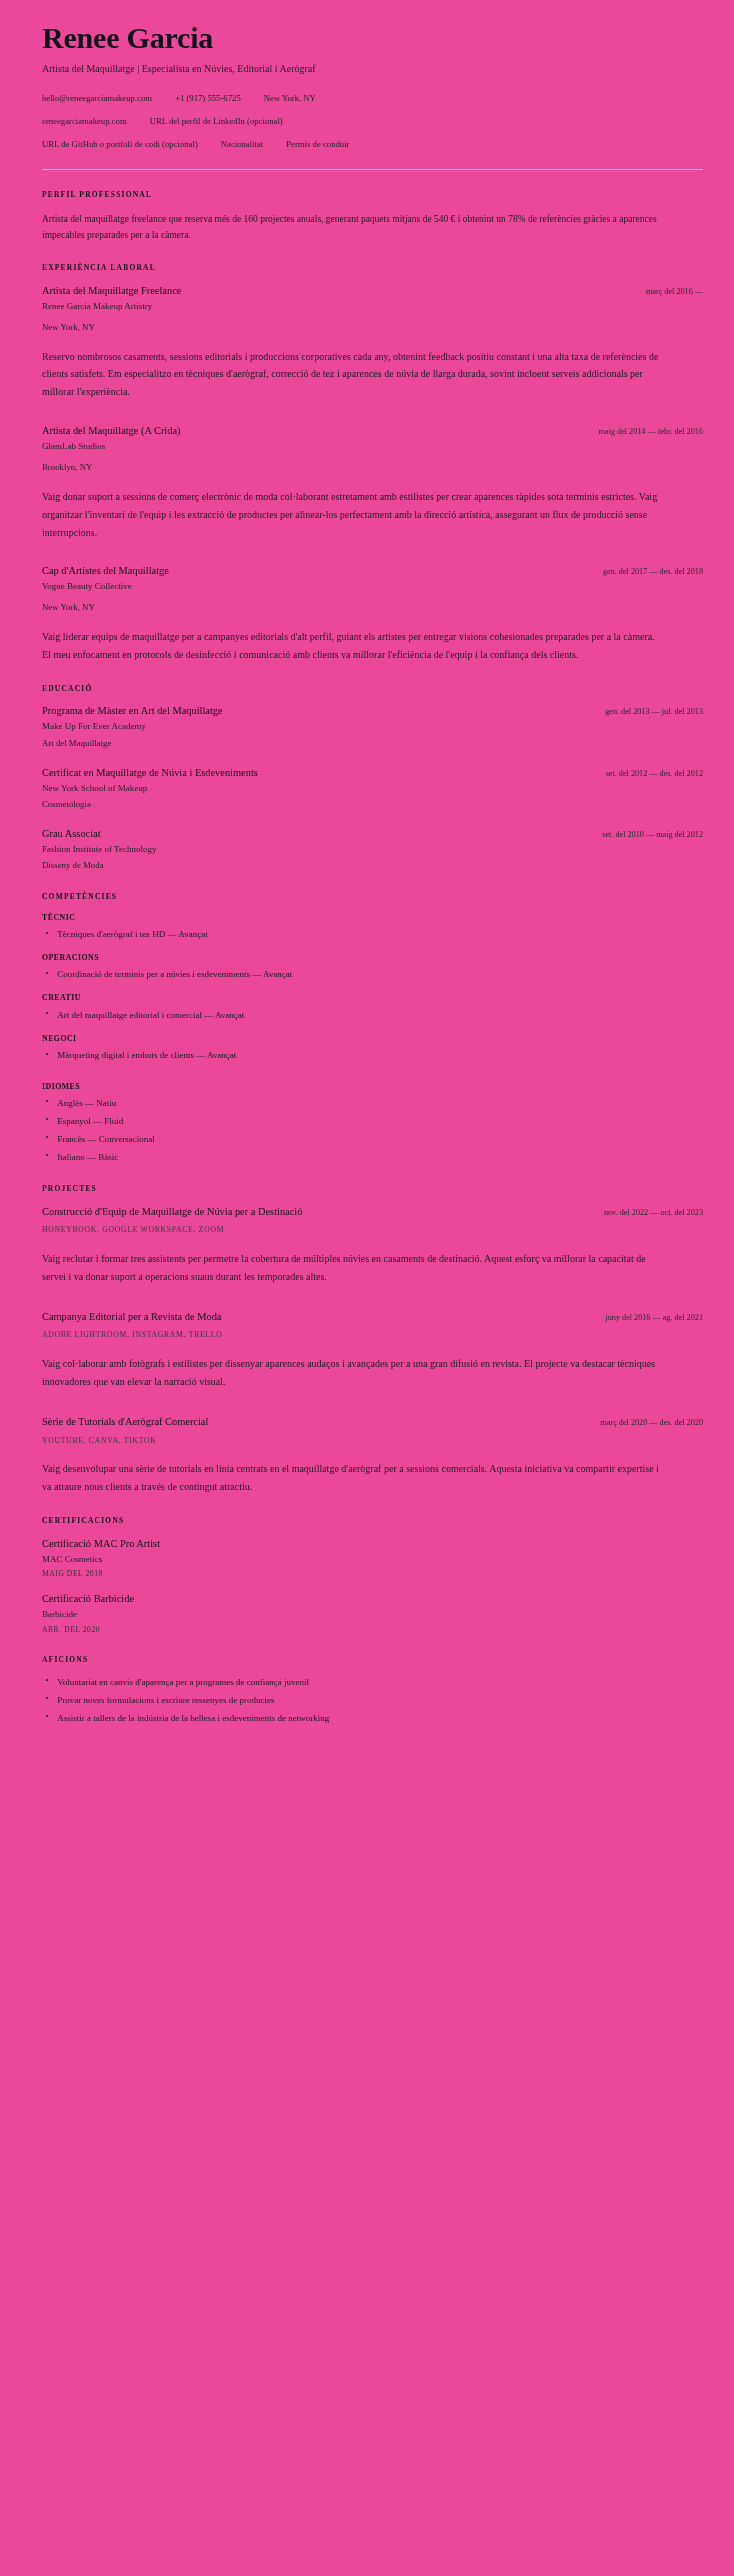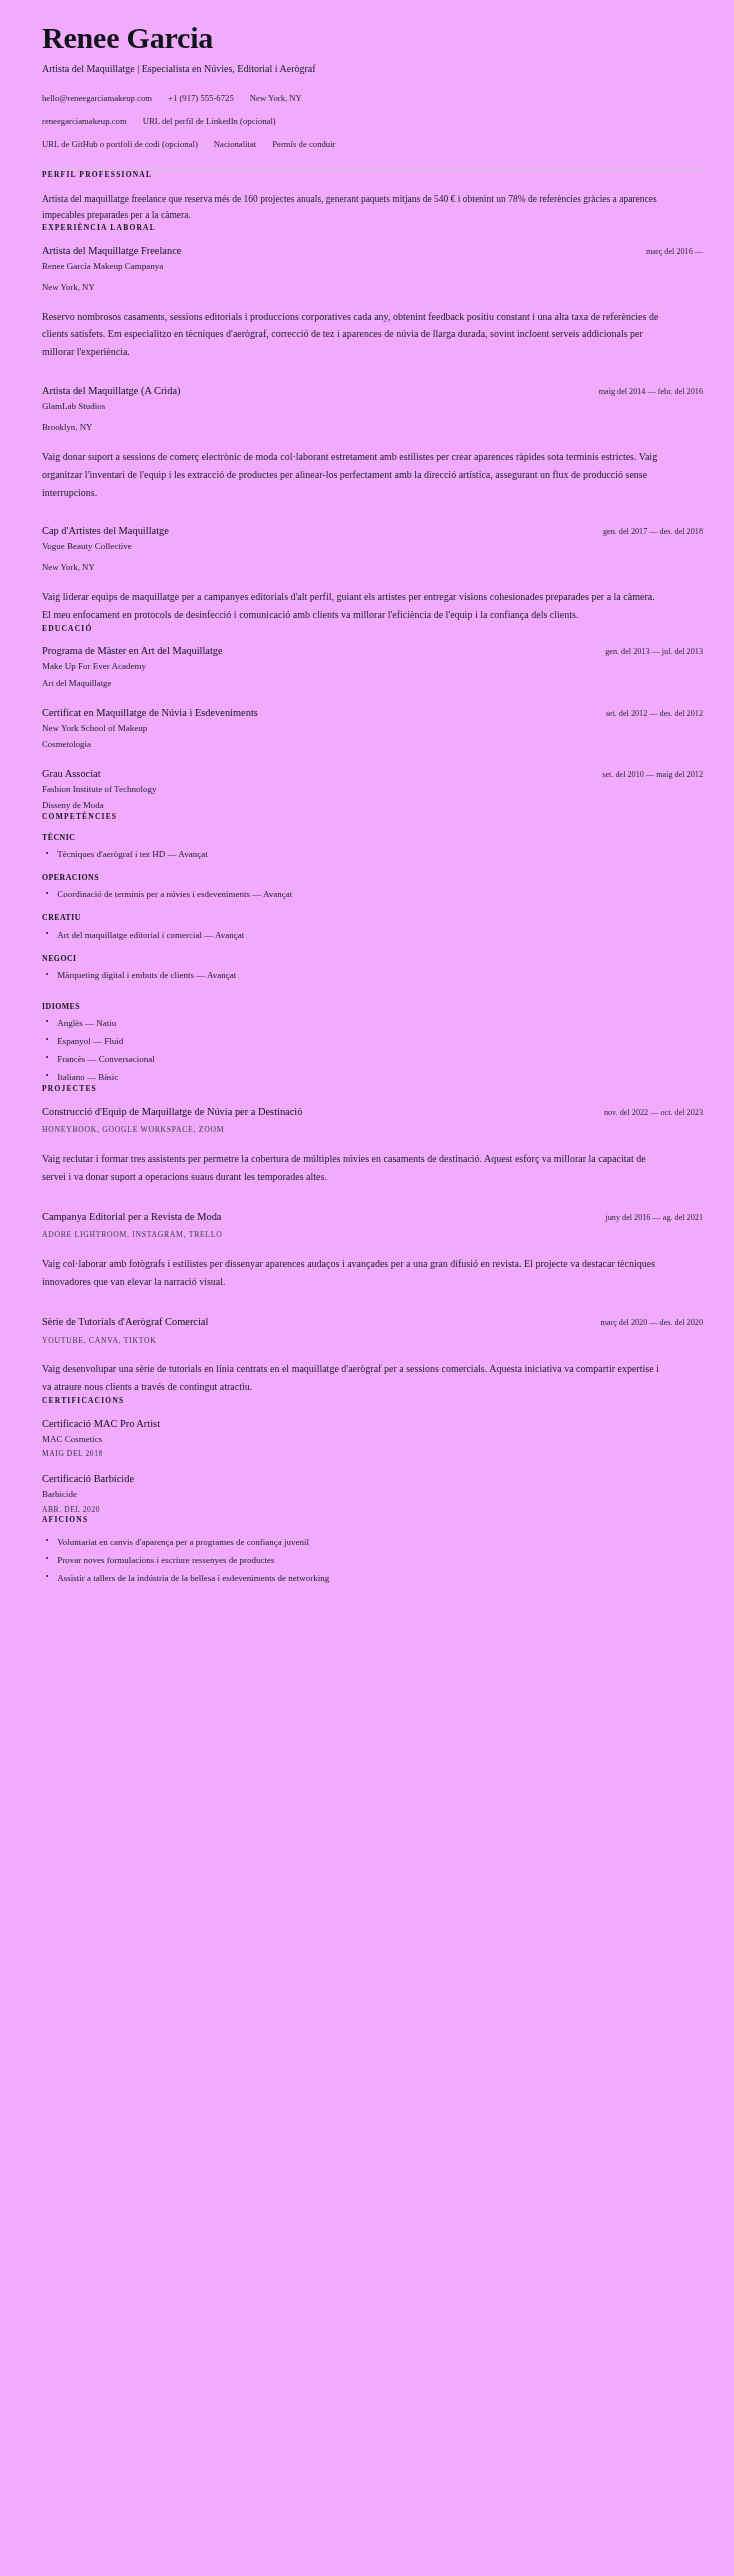--- a/index.html
+++ b/index.html
@@ -12,21 +12,21 @@
   body {
     font-family: "Liberation Serif", "DejaVu Serif", serif;
     color: #1a1a22;
     -webkit-font-smoothing: antialiased;
   }
 
   .page {
     width: 734px;
     min-height: 2576px;
     padding: 22px 32px 24.5px 42px;
-    background: #f0abfc;
+    background: #ec4899;
     position: relative;
   }
 
   
   .name {
     font-size: 30px;
     font-weight: 700;
     line-height: 1.04;
     letter-spacing: -0.2px;
     color: #12121a;
@@ -42,34 +42,35 @@
   }
 
   .contact-row {
     font-size: 8.7px;
     color: #25252f;
     line-height: 1.45;
     margin-bottom: 10.4px;
     display: flex;
     flex-wrap: wrap;
     align-items: baseline;
+    gap: 7px;
   }
   .contact-row:last-of-type { margin-bottom: 0; }
   .contact-item { margin-right: 16px; white-space: nowrap; }
   .contact-item:last-child { margin-right: 0; }
 
   .header-rule {
     border: 0;
     border-top: 0.6px solid #c9c9cf;
     margin: 18px 0 0 0;
     width: 661px;
   }
 
   
-  .section { }
+  .section { margin-top: 20px; }
 
   .section-title {
     font-size: 7.5px;
     font-weight: 700;
     letter-spacing: 1.2px;
     text-transform: uppercase;
     color: #12121a;
     margin-bottom: 11.6px;
   }
 
@@ -240,21 +241,21 @@
   </section>
 
   <section class="section">
     <div class="section-title">EXPERIÈNCIA LABORAL</div>
 
     <div class="entry exp-entry">
       <div class="entry-head">
         <div class="entry-title">Artista del Maquillatge Freelance</div>
         <div class="entry-date">març del 2016 —</div>
       </div>
-      <div class="entry-org">Renee Garcia Makeup Campanya</div>
+      <div class="entry-org">Renee Garcia Makeup Artistry</div>
       <div class="entry-loc">New York, NY</div>
       <p class="entry-desc">Reservo nombrosos casaments, sessions editorials i produccions corporatives cada any, obtenint feedback positiu constant i una alta taxa de referències de clients satisfets. Em especialitzo en tècniques d'aerògraf, correcció de tez i aparences de núvia de llarga durada, sovint incloent serveis addicionals per millorar l'experiència.</p>
     </div>
 
     <div class="entry exp-entry">
       <div class="entry-head">
         <div class="entry-title">Artista del Maquillatge (A Crida)</div>
         <div class="entry-date">maig del 2014 — febr. del 2016</div>
       </div>
       <div class="entry-org">GlamLab Studios</div>

